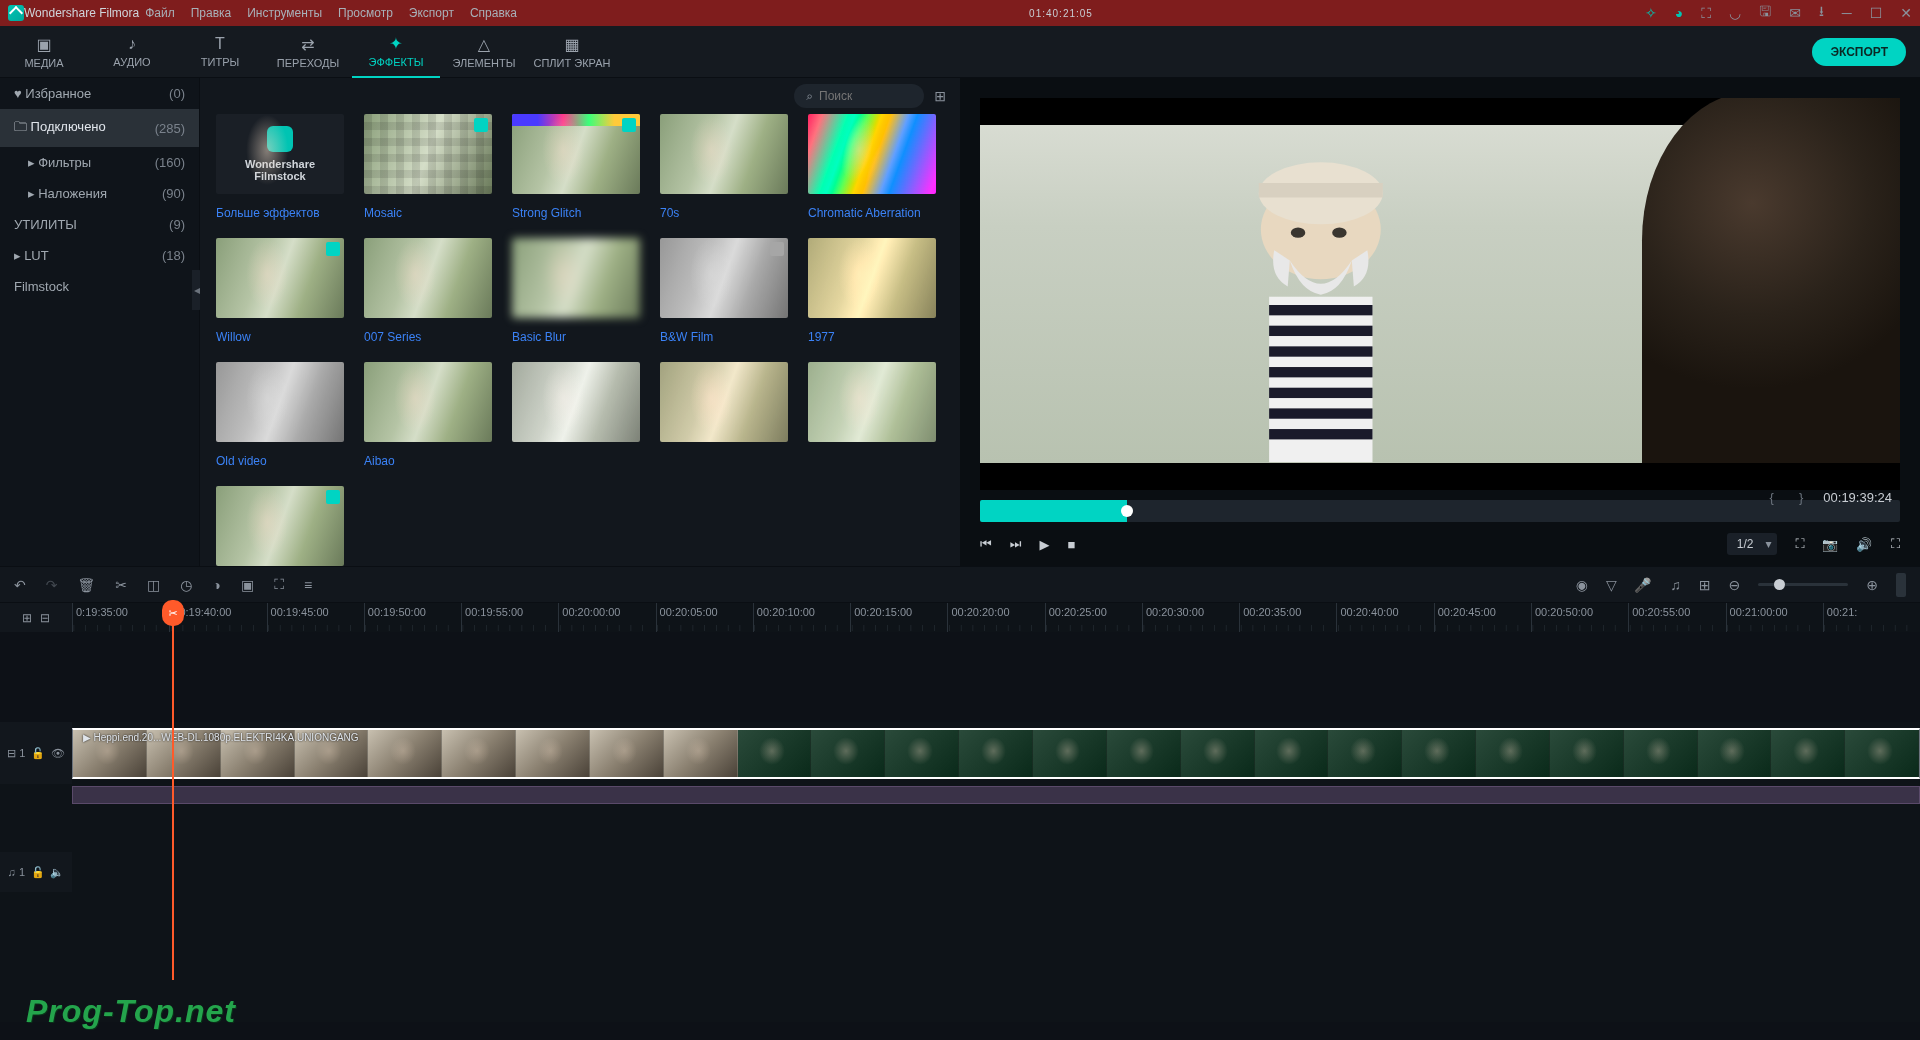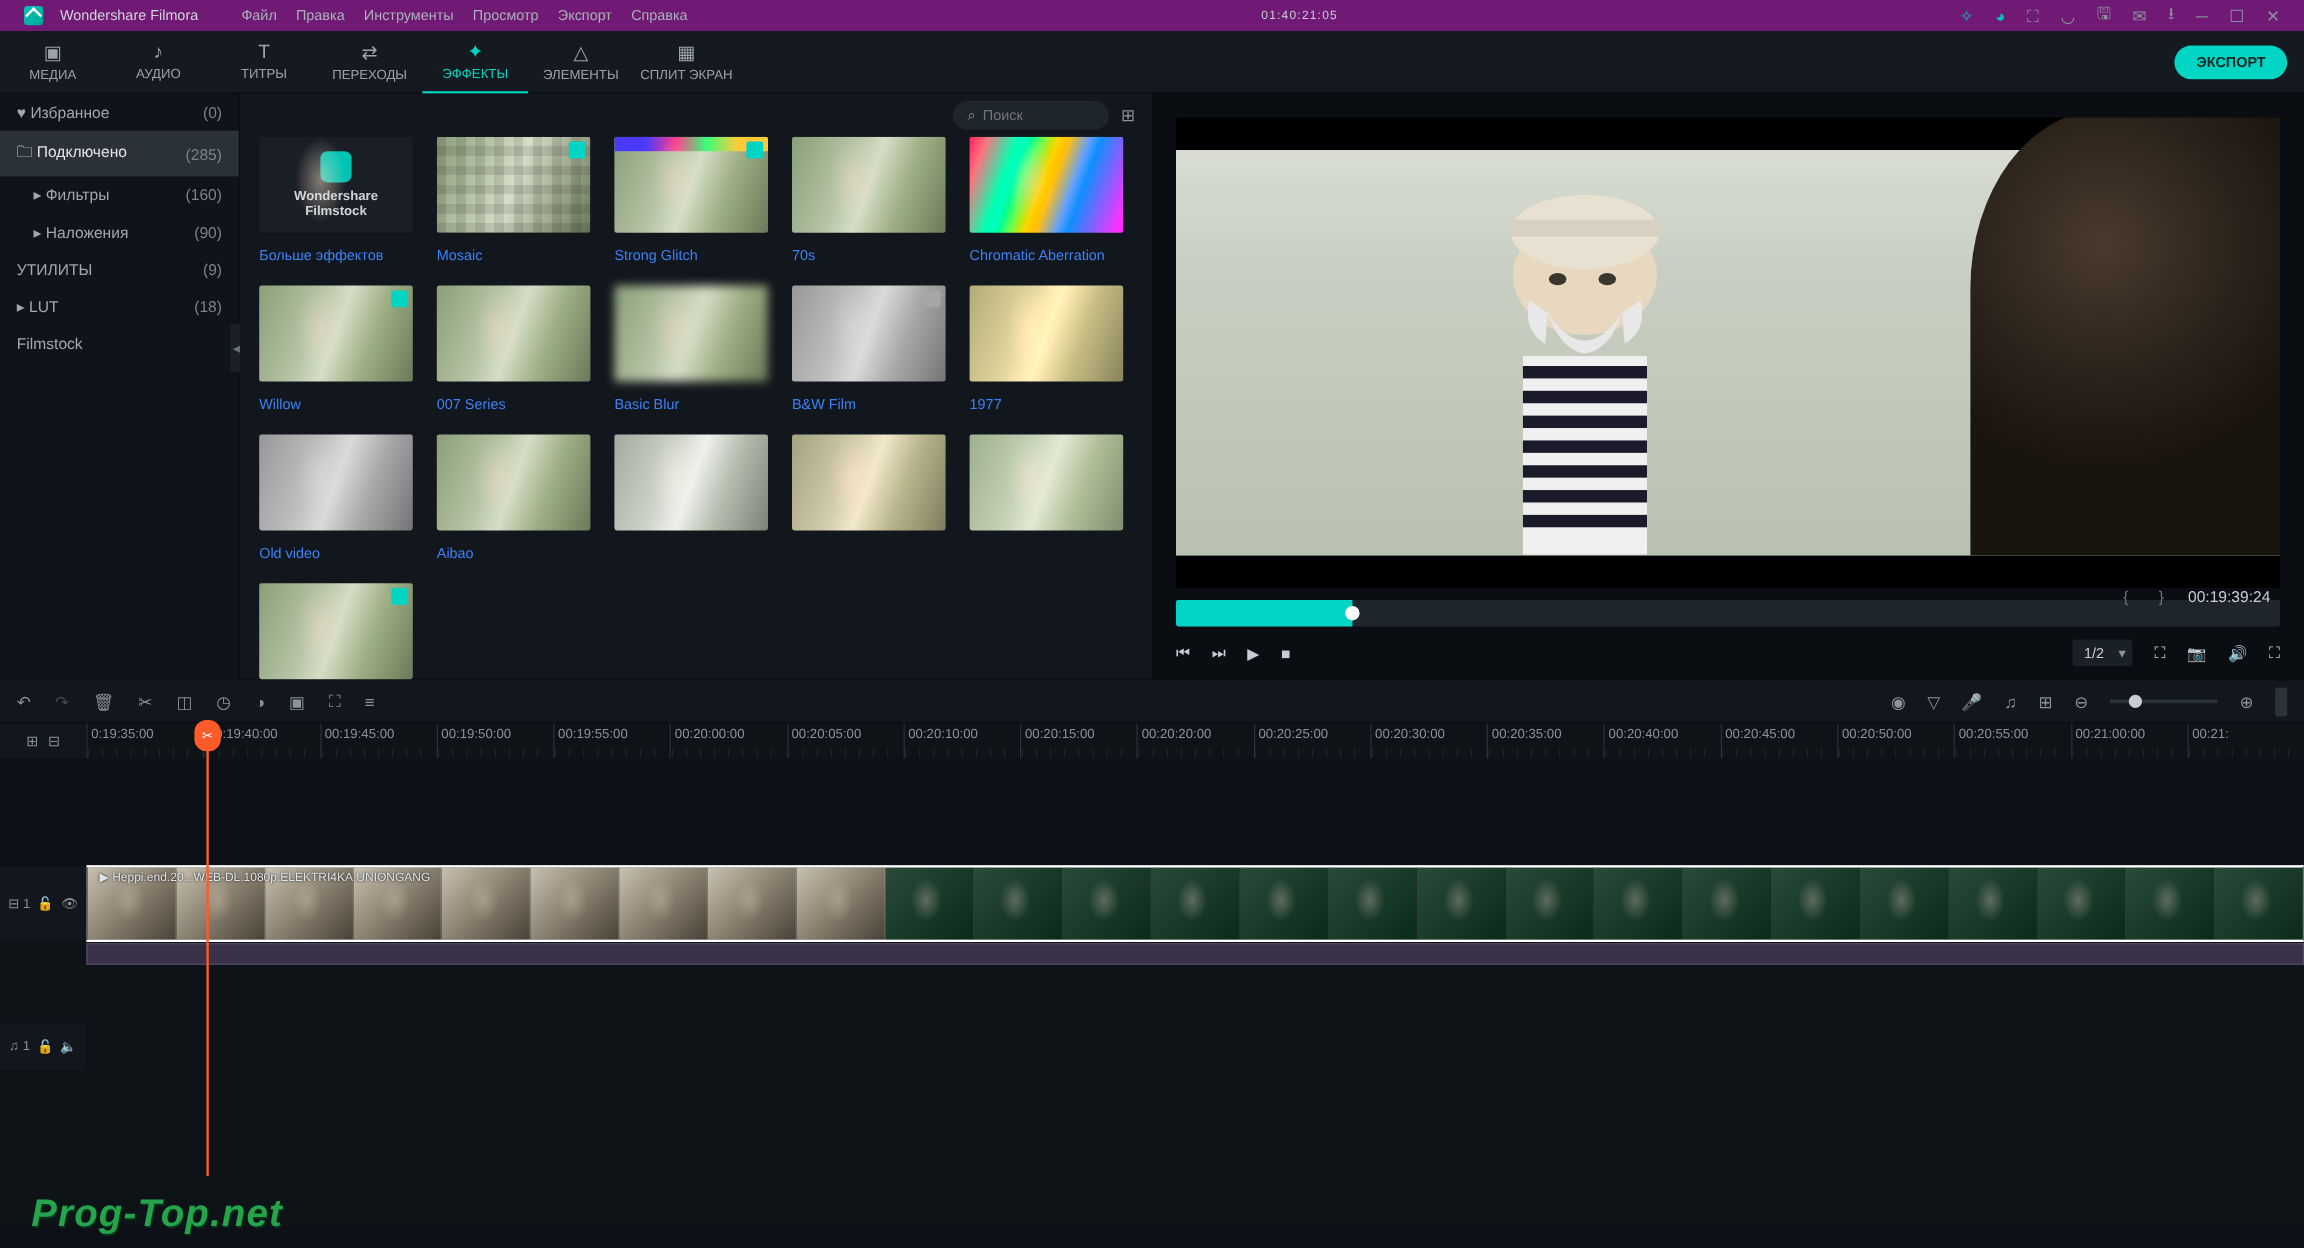--- a/index.html
+++ b/index.html
@@ -1,21 +1,21 @@
 <!DOCTYPE html>
 <html><head>
 <meta charset="utf-8">
 <style>
 * { margin:0; padding:0; box-sizing:border-box; font-family:Arial,sans-serif; user-select:none; }
 body { background:#0d1117; color:#c8cdd3; font-size:12px; width:1920px; height:1040px; overflow:hidden; }
-.titlebar { height:26px; background:#701a75; display:flex; align-items:center; padding:0 20px; gap:14px; }
+.titlebar { height:26px; background:#7f1d1d; display:flex; align-items:center; padding:0 8px; }
 .logo { width:16px; height:16px; background:linear-gradient(135deg,#00c4b3,#00a89c); border-radius:3px; position:relative; }
 .logo::before { content:''; position:absolute; top:3px; left:3px; width:8px; height:8px; border:2px solid #fff; border-bottom:none; border-right:none; transform:rotate(45deg); }
 .title { font-size:12px; color:#d0d5db; }
-.menubar { display:flex; gap:16px; margin-left:22px;align-items:flex-end; }
+.menubar { display:flex; gap:16px; margin-left:6px;align-items:flex-end; }
 .menubar span { color:#a8b0b8; cursor:pointer; font-size:12px; }
 .spacer { flex:1; }
 .timecode-top { color:#c8cdd3; font-size:10px; letter-spacing:1px; }
 .win-icons { display:flex; gap:18px; margin-left:40px; align-items:center; }
 .win-icons span { color:#8a929c; cursor:pointer; font-size:14px; }
 .teal { color:#00c4b3 !important; }
 .toolbar { height:52px; background:#151a20; display:flex; align-items:center; border-bottom:1px solid #0a0e13; }
 .tab { width:88px; height:52px; display:flex; flex-direction:column; align-items:center; justify-content:center; gap:3px; cursor:pointer; color:#9aa2ac; }
 .tab.active { color:#00d4c3; border-bottom:2px solid #00d4c3; }
 .tab .icon { font-size:16px; }
@@ -74,21 +74,21 @@
 .ruler-row { height:30px; background:#0e1318; display:flex; border-top:1px solid #0a0e13; position:relative; }
 .ruler-head { width:72px; display:flex; align-items:center; justify-content:center; gap:8px; color:#8a929c; background:#12171d; }
 .ruler { flex:1; position:relative; display:flex; font-size:11px; color:#8a929c; }
 .ruler-tick { flex:1; padding-left:3px; padding-top:3px; border-left:1px solid #2a323a; position:relative; }
 .ruler-tick::after { content:'| | | | | | | |'; position:absolute; bottom:1px; left:0; right:0; color:#2a323a; font-size:7px; letter-spacing:4px; overflow:hidden; white-space:nowrap; }
 .playhead { position:absolute; left:172px; top:600px; width:2px; height:380px; background:#ff5a2a; z-index:10; pointer-events:none; }
 .playhead::before { content:'✂'; position:absolute; top:0; left:-10px; width:22px; height:26px; background:#ff5a2a; color:#fff; border-radius:10px; display:flex; align-items:center; justify-content:center; font-size:11px; }
 .timeline-body { height:300px; background:#0e1318; position:relative; }
 .track { display:flex; align-items:center; height:62px; margin-top:90px; }
 .track-head { width:72px; display:flex; align-items:center; justify-content:center; gap:6px; color:#8a929c; font-size:11px; background:#12171d; height:100%; }
-.clip-strip { flex:1; height:64px; background:#4a525c; position:relative; display:flex; overflow:hidden; border:1px solid #6a727c; border-top:2px solid #fff; border-bottom:2px solid #fff; }
+.clip-strip { flex:1; height:51px; background:#4a525c; position:relative; display:flex; overflow:hidden; border:1px solid #6a727c; border-top:2px solid #fff; border-bottom:2px solid #fff; }
 .clip-name { position:absolute; top:2px; left:10px; font-size:10px; color:#e0e5eb; z-index:2; text-shadow:0 0 2px #000; }
 .clip-frame { flex:1; min-width:56px; background:linear-gradient(135deg,#3a4a3e 0%,#5a6a5e 40%,#2a3a2e 100%); border-right:1px solid rgba(0,0,0,0.3); position:relative; }
 .clip-frame.f1 { background:linear-gradient(135deg,#c8c0b0 0%,#8a8070 50%,#4a4238 100%); }
 .clip-frame.f2 { background:linear-gradient(135deg,#2a4a3a 0%,#1a3a2a 50%,#0a2a1a 100%); }
 .clip-frame::after { content:''; position:absolute; top:15%; left:30%; width:35%; height:60%; background:radial-gradient(ellipse,rgba(220,200,180,0.35),transparent 70%); border-radius:50%; }
 .audio-strip { height:18px; background:#3a3248; margin:2px 0 0 72px; border:1px solid #5a4a6a; }
 .track2 { display:flex; align-items:center; height:40px; margin-top:48px; }
 .watermark { position:absolute; left:26px; bottom:10px; font-size:32px; font-style:italic; font-weight:bold; color:#2aca5a; opacity:0.8; text-shadow:1px 1px 0 #0a3a1a; letter-spacing:1px; z-index:5; pointer-events:none; }
 svg.oldman-svg { width:100%; height:100%; }
 </style>

